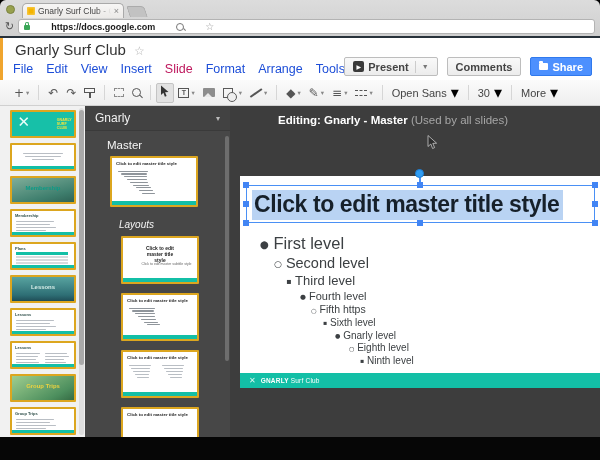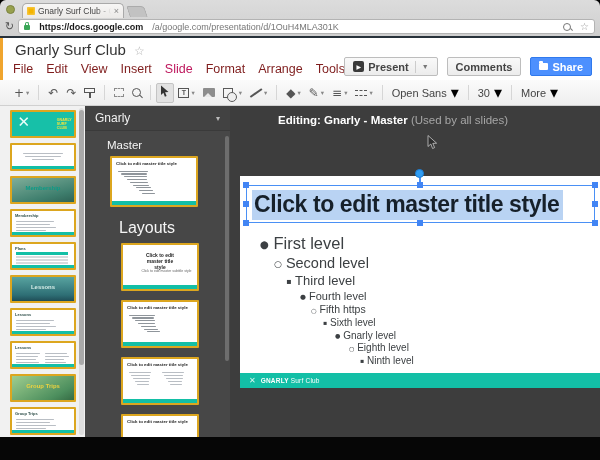--- a/index.html
+++ b/index.html
@@ -15,37 +15,37 @@
     padding:0 4px;box-sizing:border-box;gap:3px;}
   .favicon{width:8px;height:8px;background:#f4b400;border-radius:1px;flex:0 0 auto;box-shadow:inset 0 0 0 1.5px #fff3;}
   .tab-title{font-size:8.5px;color:#444;white-space:nowrap;overflow:hidden;flex:1 1 auto;
     -webkit-mask-image:linear-gradient(90deg,#000 80%,transparent);mask-image:linear-gradient(90deg,#000 80%,transparent);}
   .tab-close{font-size:9px;color:#8a8a8a;line-height:1;flex:0 0 auto;}
   .newtab-stub{position:absolute;left:128px;top:6px;width:16px;height:10px;background:#c2c2c2;
     border-radius:2px 4px 0 0;transform:skewX(18deg);border:1px solid #ababab;border-bottom:none;}
   .urlrow{position:absolute;left:0;right:0;top:18px;height:17px;display:flex;align-items:center;padding:0 5px;gap:4px;}
   .reload{font-size:11px;color:#555;line-height:1;}
   .urlfield{flex:1;height:13px;background:#fff;border:1px solid #b3b3b3;border-radius:3px;
-    display:flex;align-items:center;padding:0 5px;gap:9px;overflow:hidden;}
+    display:flex;align-items:center;padding:0 5px;gap:21px;overflow:hidden;}
   .lock{width:6px;height:5px;background:#3aa757;border-radius:1px;position:relative;margin-top:2px;flex:0 0 auto;}
   .lock::before{content:'';position:absolute;top:-3px;left:1px;width:2px;height:2px;border:1px solid #3aa757;
     border-bottom:none;border-radius:2px 2px 0 0;}
   .url-domain{font-size:9px;font-weight:bold;color:#1a1a1a;white-space:nowrap;}
   .url-path{font-size:9px;color:#777;white-space:nowrap;overflow:hidden;flex:1;}
   .mag{width:6px;height:6px;border:1.2px solid #777;border-radius:50%;position:relative;flex:0 0 auto;}
   .mag::after{content:'';position:absolute;width:3px;height:1.2px;background:#777;transform:rotate(45deg);right:-2.5px;bottom:-1px;}
   .star{font-size:10px;color:#999;line-height:1;flex:0 0 auto;}
   .chrome-edge{position:absolute;top:36px;left:0;right:0;height:2px;background:#27313a;}
   
   .appheader{position:absolute;top:38px;left:0;right:0;height:42px;background:#fff;}
   .left-stripe{position:absolute;left:0;top:0;width:3px;height:42px;background:#f0a52e;}
   .doc-title{position:absolute;left:15px;top:3px;font-size:15px;color:#333;}
   .title-star{position:absolute;left:134px;top:6px;font-size:12px;color:#b5b5b5;}
   .menubar{position:absolute;left:13px;top:24px;display:flex;}
-  .menu-item{font-size:12.5px;color:#7f1d1d;margin-right:13px;cursor:default;}
+  .menu-item{font-size:12.5px;color:#1d4ed8;margin-right:13px;cursor:default;}
   .menu-item.disabled{color:#be185d;}
   .hdr-buttons{position:absolute;right:8px;top:19px;display:flex;gap:9px;align-items:center;}
   .btn{height:19px;display:flex;align-items:center;gap:4px;padding:0 8px;font-size:11px;font-weight:bold;color:#444;
     background:linear-gradient(#f9f9f9,#ececec);border:1px solid #bdbdbd;border-radius:2px;box-sizing:border-box;}
   .btn .dd{font-size:7px;color:#777;}
   .present-dd{border-left:1px solid #ccc;padding-left:6px;margin-left:2px;height:12px;display:flex;align-items:center;}
   .play-box{width:11px;height:11px;background:#3a3a3a;border-radius:2px;color:#fff;font-size:6px;
     display:flex;align-items:center;justify-content:center;}
   .btn.share{background:#4d90fe;border-color:#3079ed;color:#fff;}
   .share-ic{width:9px;height:7px;background:#fff;border-radius:1px;position:relative;}
@@ -108,21 +108,21 @@
   .mini-table .hdr{height:2.5px;background:#13bfa6;margin-bottom:1.5px;}
   .mini-table .row{height:1.5px;background:#d7dadd;margin-bottom:1.5px;}
   
   .masterpanel{width:145px;background:#474747;position:relative;overflow:hidden;flex:0 0 auto;}
   .panel-head{height:24px;display:flex;align-items:center;justify-content:space-between;padding:0 10px;
     background:#424242;border-bottom:1px solid #3a3a3a;}
   .panel-head .theme{font-size:12px;color:#f1f1f1;}
   .panel-head .dd{font-size:8px;color:#bbb;}
   .panel-scroll{position:absolute;right:1px;top:30px;width:4px;height:225px;background:#6e6e6e;border-radius:2px;}
   .sec-label{color:#f5f5f5;font-size:11.5px;margin:8px 0 5px 22px;}
-  .sec-label.layouts{margin:12px 0 6px 34px;font-size:16px;}
+  .sec-label.layouts{margin:12px 0 6px 34px;font-size:10px;font-style:italic;}
   .mthumb{background:#fff;border:2px solid #dca61f;border-radius:1px;position:relative;overflow:hidden;}
   .master-thumb{width:84px;height:47px;margin-left:25px;}
   .layout-thumb{width:74px;height:44px;margin:0 0 9px 36px;}
   .mt-title{position:absolute;left:4px;top:3px;right:2px;font-size:8px;font-weight:bold;color:#222;
     transform:scale(.55);transform-origin:left top;white-space:nowrap;}
   .mt-title.center{left:0;right:0;text-align:center;transform-origin:center top;white-space:normal;line-height:1.15;
     padding:0 6px;}
   .mt-sub{position:absolute;left:0;right:0;top:24px;text-align:center;font-size:7px;color:#666;
     transform:scale(.5);transform-origin:center top;white-space:nowrap;}
   .mt-lines{position:absolute;left:6px;top:11px;right:20px;}
@@ -164,21 +164,20 @@
       <span class="favicon"></span>
       <span class="tab-title">Gnarly Surf Club - Googl</span>
       <span class="tab-close">×</span>
     </div>
     <span class="newtab-stub"></span>
     <div class="urlrow">
       <span class="reload">↻</span>
       <div class="urlfield">
         <span class="lock"></span>
         <span class="url-domain">https://docs.google.com</span>
-        <span class="url-path">/a/google.com/presentation/d/1OuH4MLA301K</span>
         <span class="mag"></span>
         <span class="star">☆</span>
       </div>
     </div>
   </div>
   <div class="chrome-edge"></div>
 
   <div class="appheader">
     <div class="left-stripe"></div>
     <div class="doc-title">Gnarly Surf Club</div>

